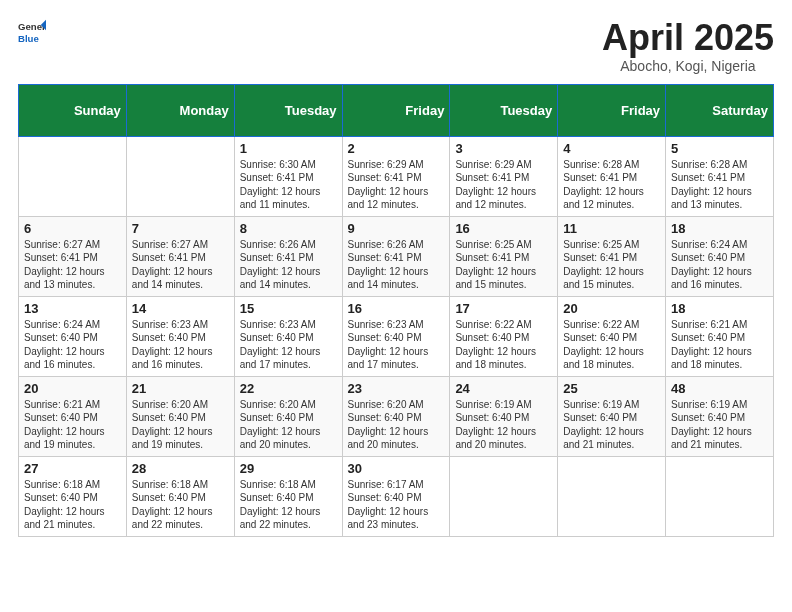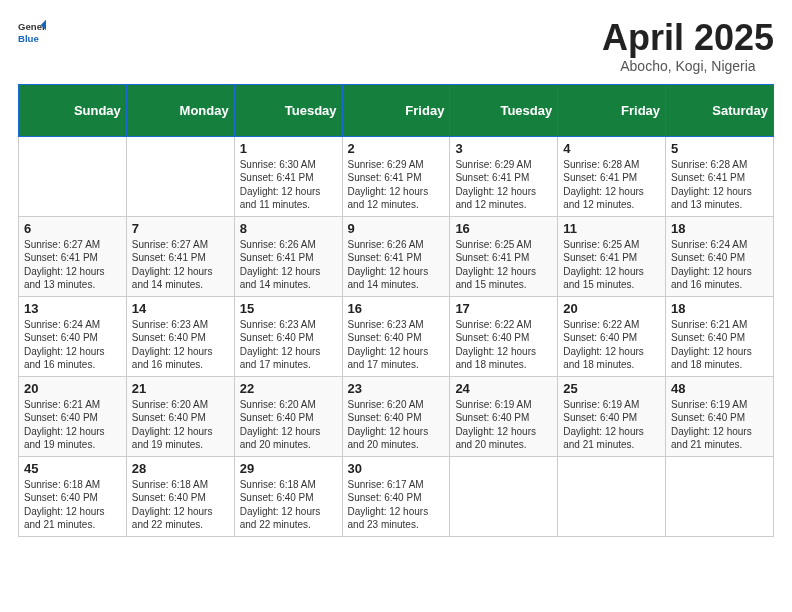--- a/index.html
+++ b/index.html
@@ -280,21 +280,21 @@
           </td>
           <td>
             <span class="day-number">48</span>
             <div class="day-info">Sunrise: 6:19 AM
 Sunset: 6:40 PM
 Daylight: 12 hours and 21 minutes.</div>
           </td>
         </tr>
         <tr>
           <td>
-            <span class="day-number">45</span>
+            <span class="day-number">27</span>
             <div class="day-info">Sunrise: 6:18 AM
 Sunset: 6:40 PM
 Daylight: 12 hours and 21 minutes.</div>
           </td>
           <td>
             <span class="day-number">28</span>
             <div class="day-info">Sunrise: 6:18 AM
 Sunset: 6:40 PM
 Daylight: 12 hours and 22 minutes.</div>
           </td>

